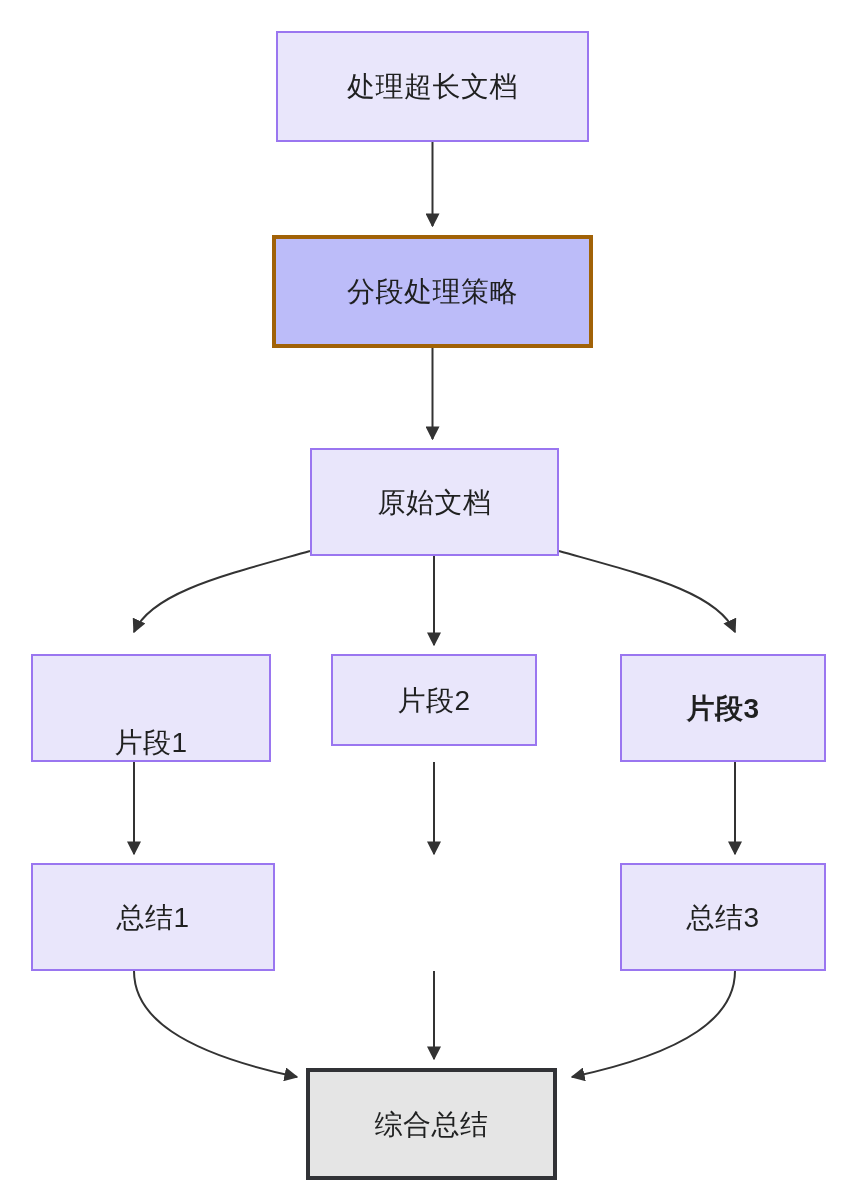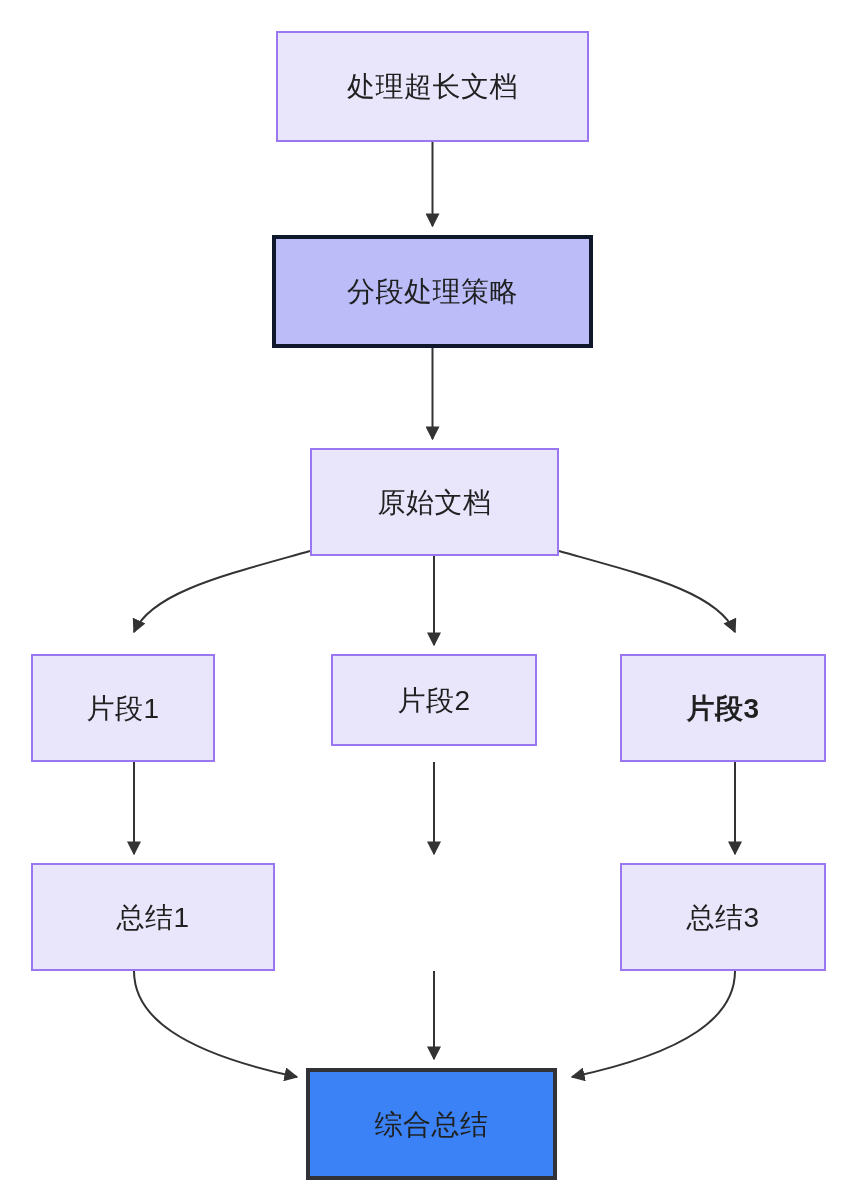--- a/index.html
+++ b/index.html
@@ -39,24 +39,24 @@
     font-size: 28px;
     letter-spacing: 0.5px;
     -webkit-font-smoothing: antialiased;
   }
   .node-normal {
     background: #e9e6fb;
     border: 2px solid #9a76f0;
   }
   .node-strong {
     background: #bcbcf9;
-    border: 4px solid #0f172a;
+    border: 4px solid #a16207;
   }
   .node-success {
-    background: #3b82f6;
+    background: #e5e5e5;
     border: 4px solid #313236;
   }
   .node-label {
     display: block;
     white-space: nowrap;
   }
 </style>
 </head>
 <body>
 
@@ -97,21 +97,21 @@
   </div>
 
   <div class="node node-strong" style="left:272px; top:235px; width:321px; height:113px;">
     <span class="node-label">分段处理策略</span>
   </div>
 
   <div class="node node-normal" style="left:310px; top:448px; width:249px; height:108px;">
     <span class="node-label">原始文档</span>
   </div>
 
-  <div class="node node-normal" style="left:31px; top:654px; width:184px; height:108px;">
+  <div class="node node-normal" style="left:31px; top:654px; width:240px; height:108px;align-items:flex-end;">
     <span class="node-label">片段1</span>
   </div>
 
   <div class="node node-normal" style="left:331px; top:654px; width:206px; height:92px;">
     <span class="node-label">片段2</span>
   </div>
 
   <div class="node node-normal" style="left:620px; top:654px; width:206px; height:108px;font-weight:bold;">
     <span class="node-label">片段3</span>
   </div>

